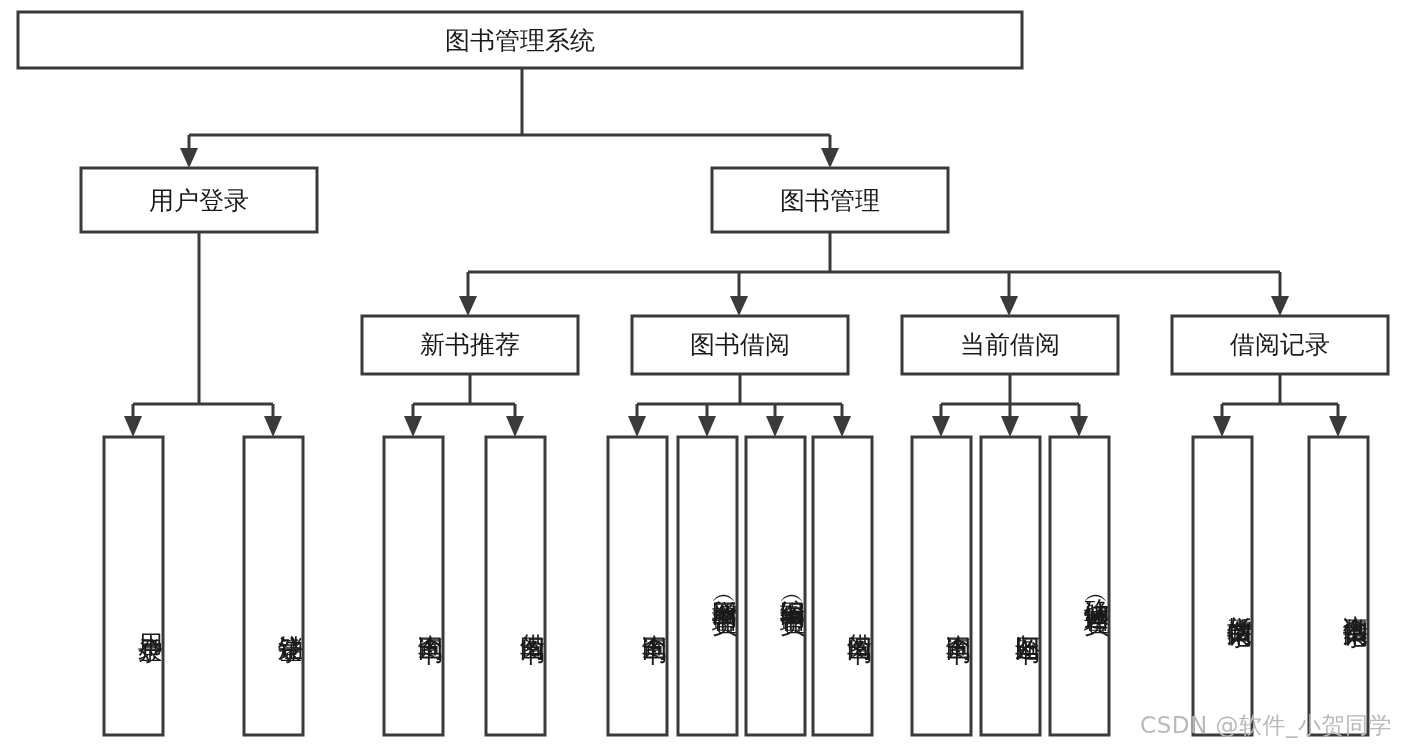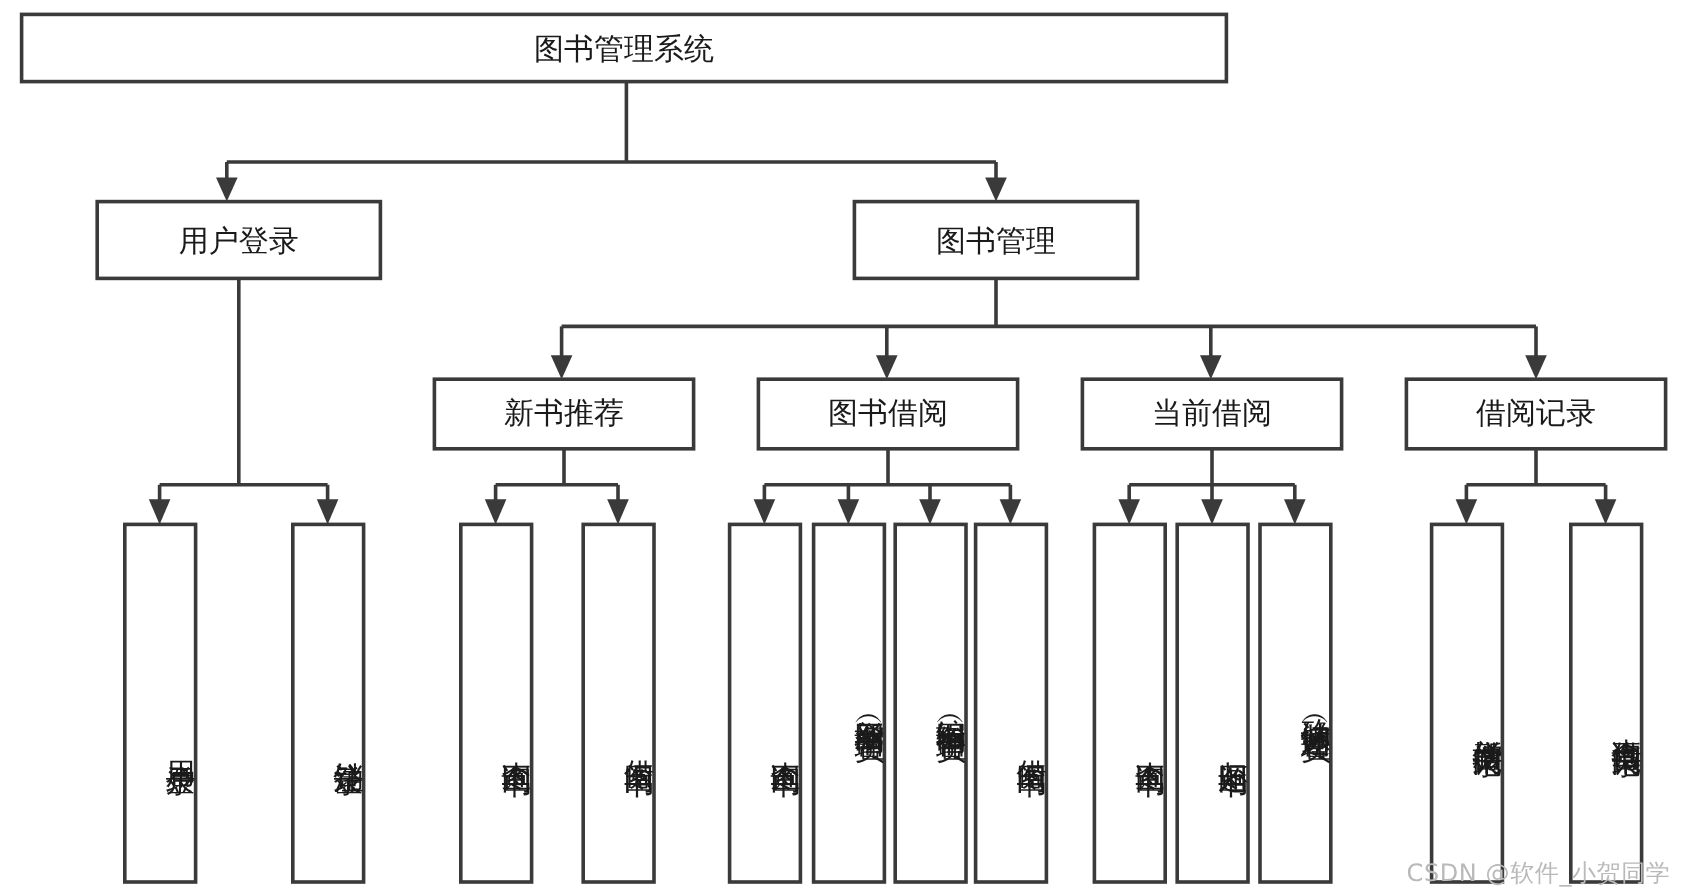--- a/index.html
+++ b/index.html
@@ -62,21 +62,21 @@
     align-items: flex-start;
     justify-content: center;
     white-space: nowrap;
     pointer-events: none;
   }
   .watermark {
     position: absolute;
     right: 13px;
     bottom: 6px;
     font-family: "DejaVu Sans", "Liberation Sans", sans-serif;
-    font-size: 20px;
+    font-size: 23px;
     color: #b9b9b9;
     white-space: nowrap;
     letter-spacing: 0.5px;
   }
 </style>
 </head>
 <body>
 
 <div id="diagram-root">
 

